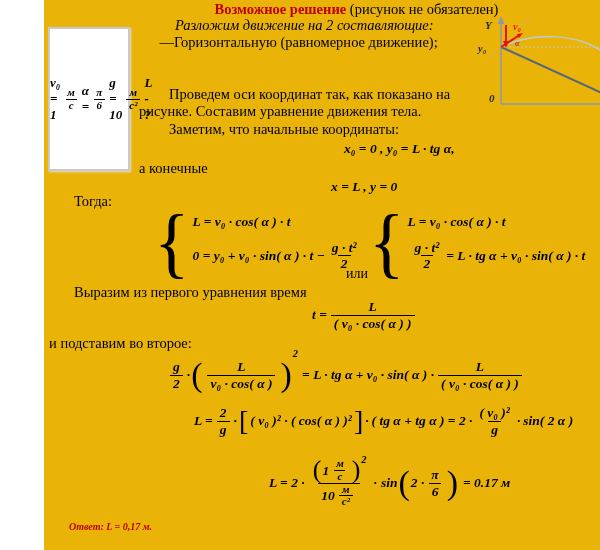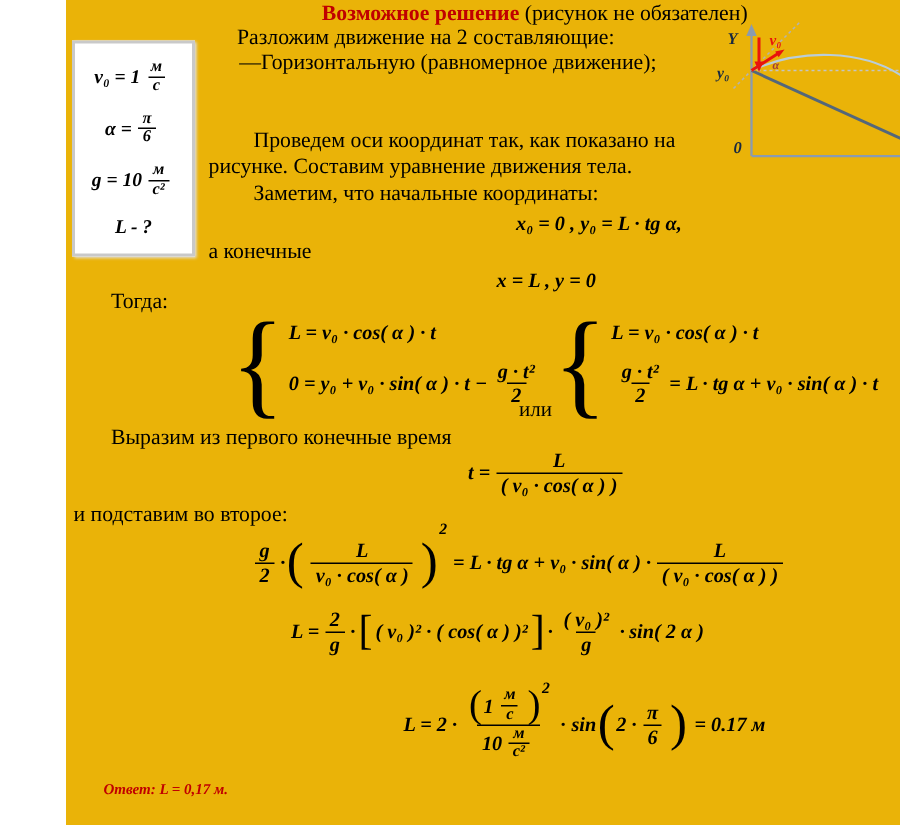--- a/index.html
+++ b/index.html
@@ -7,21 +7,21 @@
         font-family:"Liberation Serif",serif;color:#000;margin-left:44px;}
   .txt{position:absolute;font-size:14.5px;line-height:17px;white-space:nowrap;}
   .wrapble{white-space:normal;}
   .indent{text-indent:30px;}
   .mathi{font-weight:bold;font-style:italic;}
   .title{position:absolute;top:1px;left:30px;width:565px;text-align:center;font-size:14.5px;white-space:nowrap;}
   .title .hl{color:#c00000;font-weight:bold;}
   .answer{position:absolute;left:25px;top:521px;font-size:10px;font-weight:bold;font-style:italic;color:#c00000;}
   
   .given{position:absolute;left:4px;top:27px;width:78px;height:140px;border:2px solid #c9c9c9;
-         box-shadow:1px 1px 2px #e0e0e0;display:flex;flex-direction:column;justify-content:space-evenly;
+         box-shadow:1px 1px 2px #e0e0e0;display:flex;justify-content:space-evenly;
          align-items:center;font-weight:bold;font-style:italic;font-size:13px;background:#fff;}
   .grow{display:flex;align-items:center;}
   
   .feq{position:absolute;display:flex;align-items:center;font-weight:bold;font-style:italic;
        font-size:13.5px;white-space:nowrap;line-height:1.2;}
   .frac{display:inline-flex;flex-direction:column;align-items:center;text-align:center;margin:0 4px;line-height:1.15;}
   .frac .den{border-top:1.2px solid #000;}
   .frac .num,.frac .den{padding:0 3px;display:flex;align-items:center;justify-content:center;}
   .sm{font-size:11px;line-height:1.05;}
   .brace{font-size:74px;font-weight:400;font-style:normal;line-height:1;transform:scaleY(1.06);margin-right:3px;}
@@ -61,21 +61,21 @@
     <div class="grow">
       <span>g = 10</span>
       <span class="frac sm">
         <span class="num">м</span>
         <span class="den">с²</span>
       </span>
     </div>
     <div class="grow">L - ?</div>
   </div>
 
-  <div class="txt" style="left:84px;top:17px;text-indent:30px;">Разложим движение на 2 составляющие:</div>
+  <div class="txt" style="left:101px;top:17px;text-indent:30px;font-style:italic;">Разложим движение на 2 составляющие:</div>
 
   <div class="txt" style="left:95px;top:34px;text-align:right;">
     <span class="dash">—</span><span>Горизонтальную (равномерное движение);</span>
   </div>
 
 
   <div class="txt" style="left:95px;top:121px;text-indent:30px;">Заметим, что начальные координаты:</div>
 
   <div class="txt wrapble indent" style="left:95px;top:86px;width:352px;">Проведем оси координат так, как показано на рисунке. Составим уравнение движения тела.</div>
 
@@ -113,21 +113,21 @@
       <span class="srow">
         <span class="frac">
           <span class="num">g · t²</span>
           <span class="den">2</span>
         </span>
         <span>= L · tg α + v₀ · sin( α ) · t</span>
       </span>
     </span>
   </div>
 
-  <div class="txt" style="left:30px;top:284px;">Выразим из первого конечные время</div>
+  <div class="txt" style="left:30px;top:284px;">Выразим из первого уравнения время</div>
 
   <div class="feq" style="left:268px;top:294px;height:42px;">
     <span>t =</span>
     <span class="frac">
       <span class="num">L</span>
       <span class="den">( v₀ · cos( α ) )</span>
     </span>
   </div>
 
   <div class="txt" style="left:5px;top:335px;">и подставим во второе:</div>
@@ -156,20 +156,21 @@
     <span>L =</span>
     <span class="frac">
       <span class="num">2</span>
       <span class="den">g</span>
     </span>
     <span>·</span>
     <span class="bigb">[</span>
     <span>( v₀ )² · ( cos( α ) )²</span>
     <span class="bigb">]</span>
     <span>·</span>
+    <span style="margin-left:3px;">( tg α + tg α ) = 2 ·</span>
     <span class="frac">
       <span class="num">( v₀ )²</span>
       <span class="den">g</span>
     </span>
     <span>·</span>
     <span style="margin-left:3px;">sin( 2 α )</span>
   </div>
 
   <div class="feq" style="left:225px;top:447px;height:72px;">
     <span>L = 2 ·</span>

